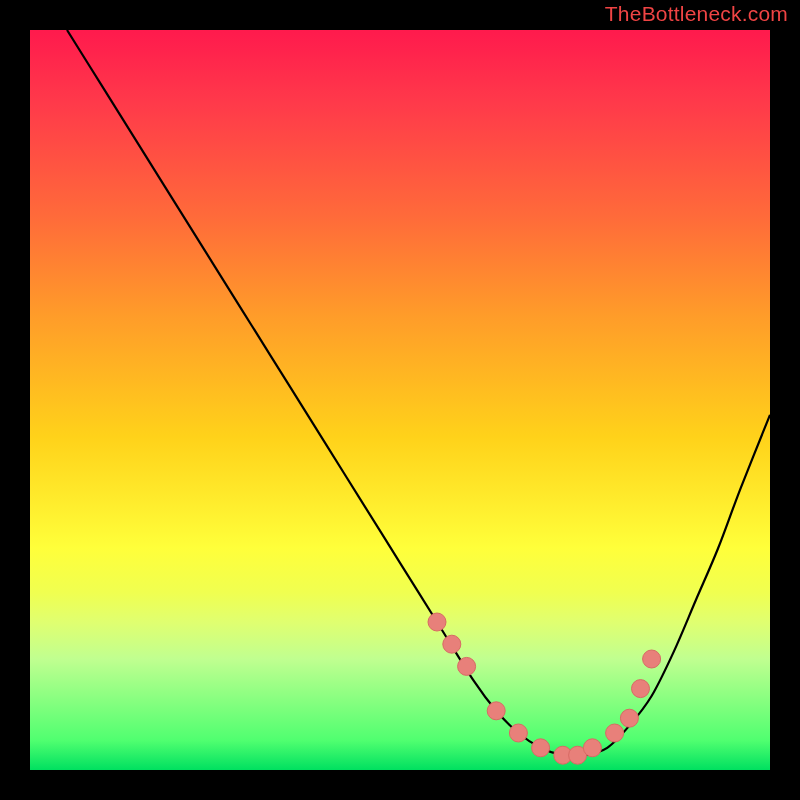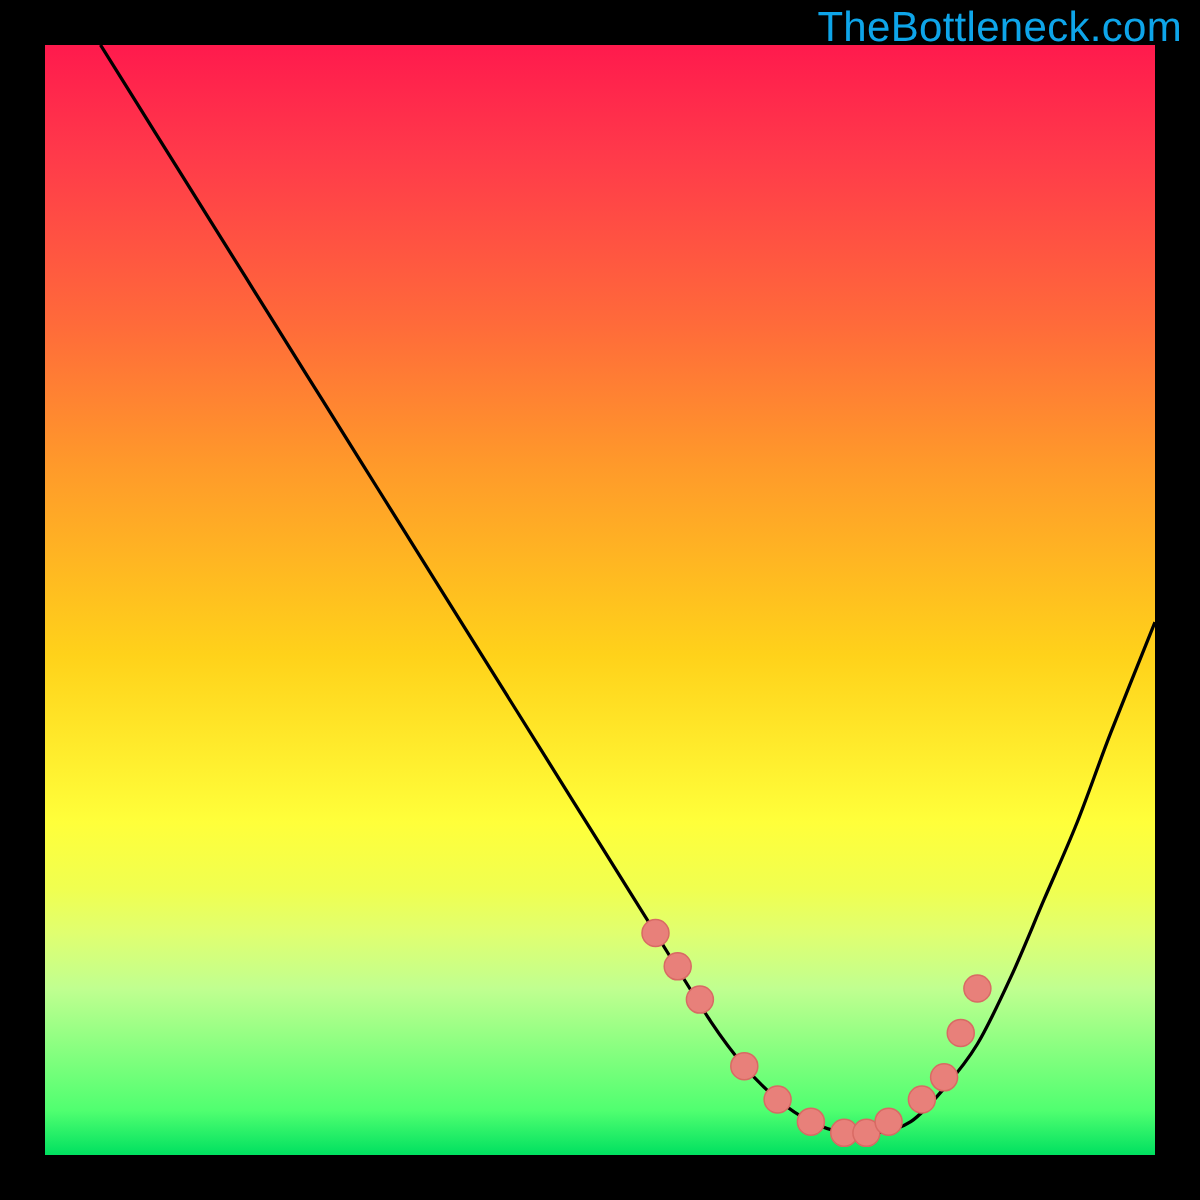--- a/index.html
+++ b/index.html
@@ -14,22 +14,22 @@
   .frame {
     position: relative;
     width: 800px;
     height: 800px;
     background: #000;
   }
   .attribution {
     position: absolute;
     top: 2px;
     right: 12px;
-    color: #0ea5e9;
-    font-size: 28px;
+    color: #ef4444;
+    font-size: 21px;
     font-weight: 400;
     letter-spacing: 0.2px;
     z-index: 4;
   }
   .plot-area {
     position: absolute;
     left: 30px;
     top: 30px;
     width: 740px;
     height: 740px;

